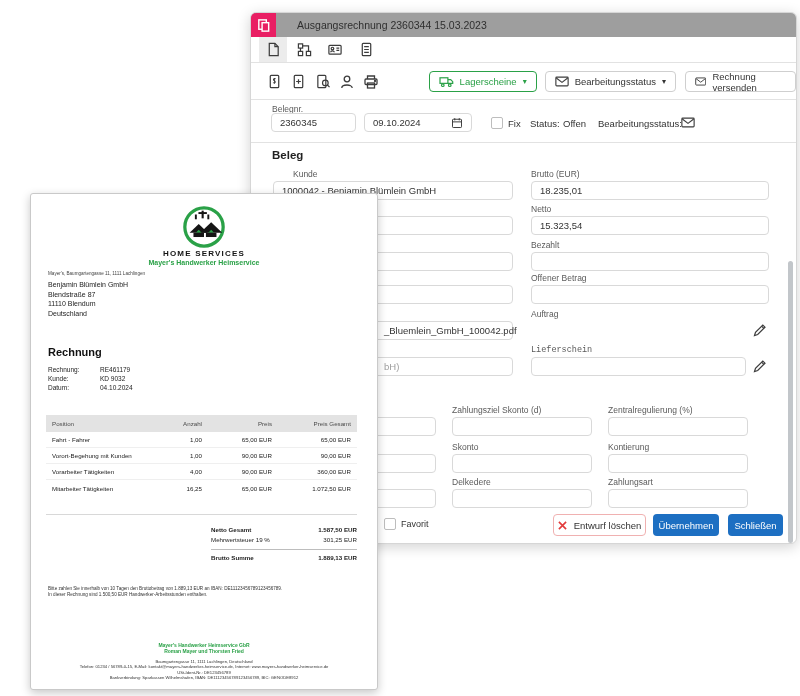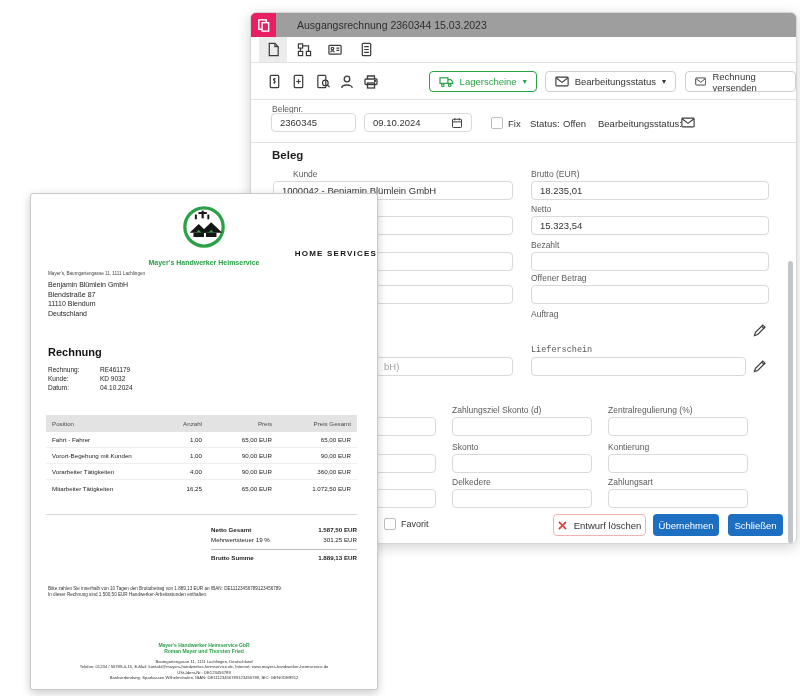--- a/index.html
+++ b/index.html
@@ -207,20 +207,23 @@
     <div class="hr" style="top:129px;"></div>
     <div class="sec" style="left:21px; top:136px;">Beleg</div>
 
     <div class="lbl" style="left:22px; top:156px;margin-left:20px;">Kunde</div>
     <div class="inp" style="left:22px; top:168px; width:240px;">
       <span>1000042 - Benjamin Blümlein GmbH</span>
     </div>
     <div class="inp" style="left:22px; top:203px; width:240px;"></div>
     <div class="inp" style="left:22px; top:239px; width:240px;"></div>
     <div class="inp" style="left:22px; top:272px; width:240px;"></div>
+    <div class="inp" style="left:22px; top:308px; width:240px; padding-left:110px;">
+      <span>_Bluemlein_GmbH_100042.pdf</span>
+    </div>
     <div class="inp" style="left:22px; top:344px; width:240px; padding-left:110px;">
       <span class="ph">bH)</span>
     </div>
 
     <div class="lbl" style="left:280px; top:156px;">Brutto (EUR)</div>
     <div class="inp" style="left:280px; top:168px; width:238px;">
       <span>18.235,01</span>
     </div>
     <div class="lbl" style="left:280px; top:191px;">Netto</div>
     <div class="inp" style="left:280px; top:203px; width:238px;">
@@ -288,21 +291,21 @@
         <rect x="14.5" y="12" width="2" height="5" fill="#151515"></rect>
         <rect x="27.5" y="12" width="2" height="5" fill="#151515"></rect>
         <path d="M9 31 L18.5 22 L28 31 Z" fill="#151515"></path>
         <path d="M20 31 L31.5 20 L43 31 Z" fill="#151515"></path>
         <path d="M15.5 31 L18.5 28 L21.5 31 Z" fill="#2aa147"></path>
         <path d="M28.5 31 L31.5 28 L34.5 31 Z" fill="#2aa147"></path>
         <rect x="13" y="31" width="11" height="4.5" fill="#151515"></rect>
         <rect x="26" y="31" width="11" height="4.5" fill="#151515"></rect>
       </svg>
     </div>
-    <div class="doc-center brand-title" style="top:55px;text-align:right;">HOME SERVICES</div>
+    <div class="doc-center brand-title" style="top:55px;">HOME SERVICES</div>
     <div class="doc-center brand-sub" style="top:65px;">Mayer's Handwerker Heimservice</div>
 
     <div class="abs tiny" style="left:17px; top:77px;">Mayer's, Baumgartengasse 11, 1111 Lachlingen</div>
     <div class="abs addr" style="left:17px; top:86px;">
       <div>Benjamin Blümlein GmbH</div>
       <div>Blendstraße 87</div>
       <div>11110 Blendum</div>
       <div>Deutschland</div>
     </div>
 

